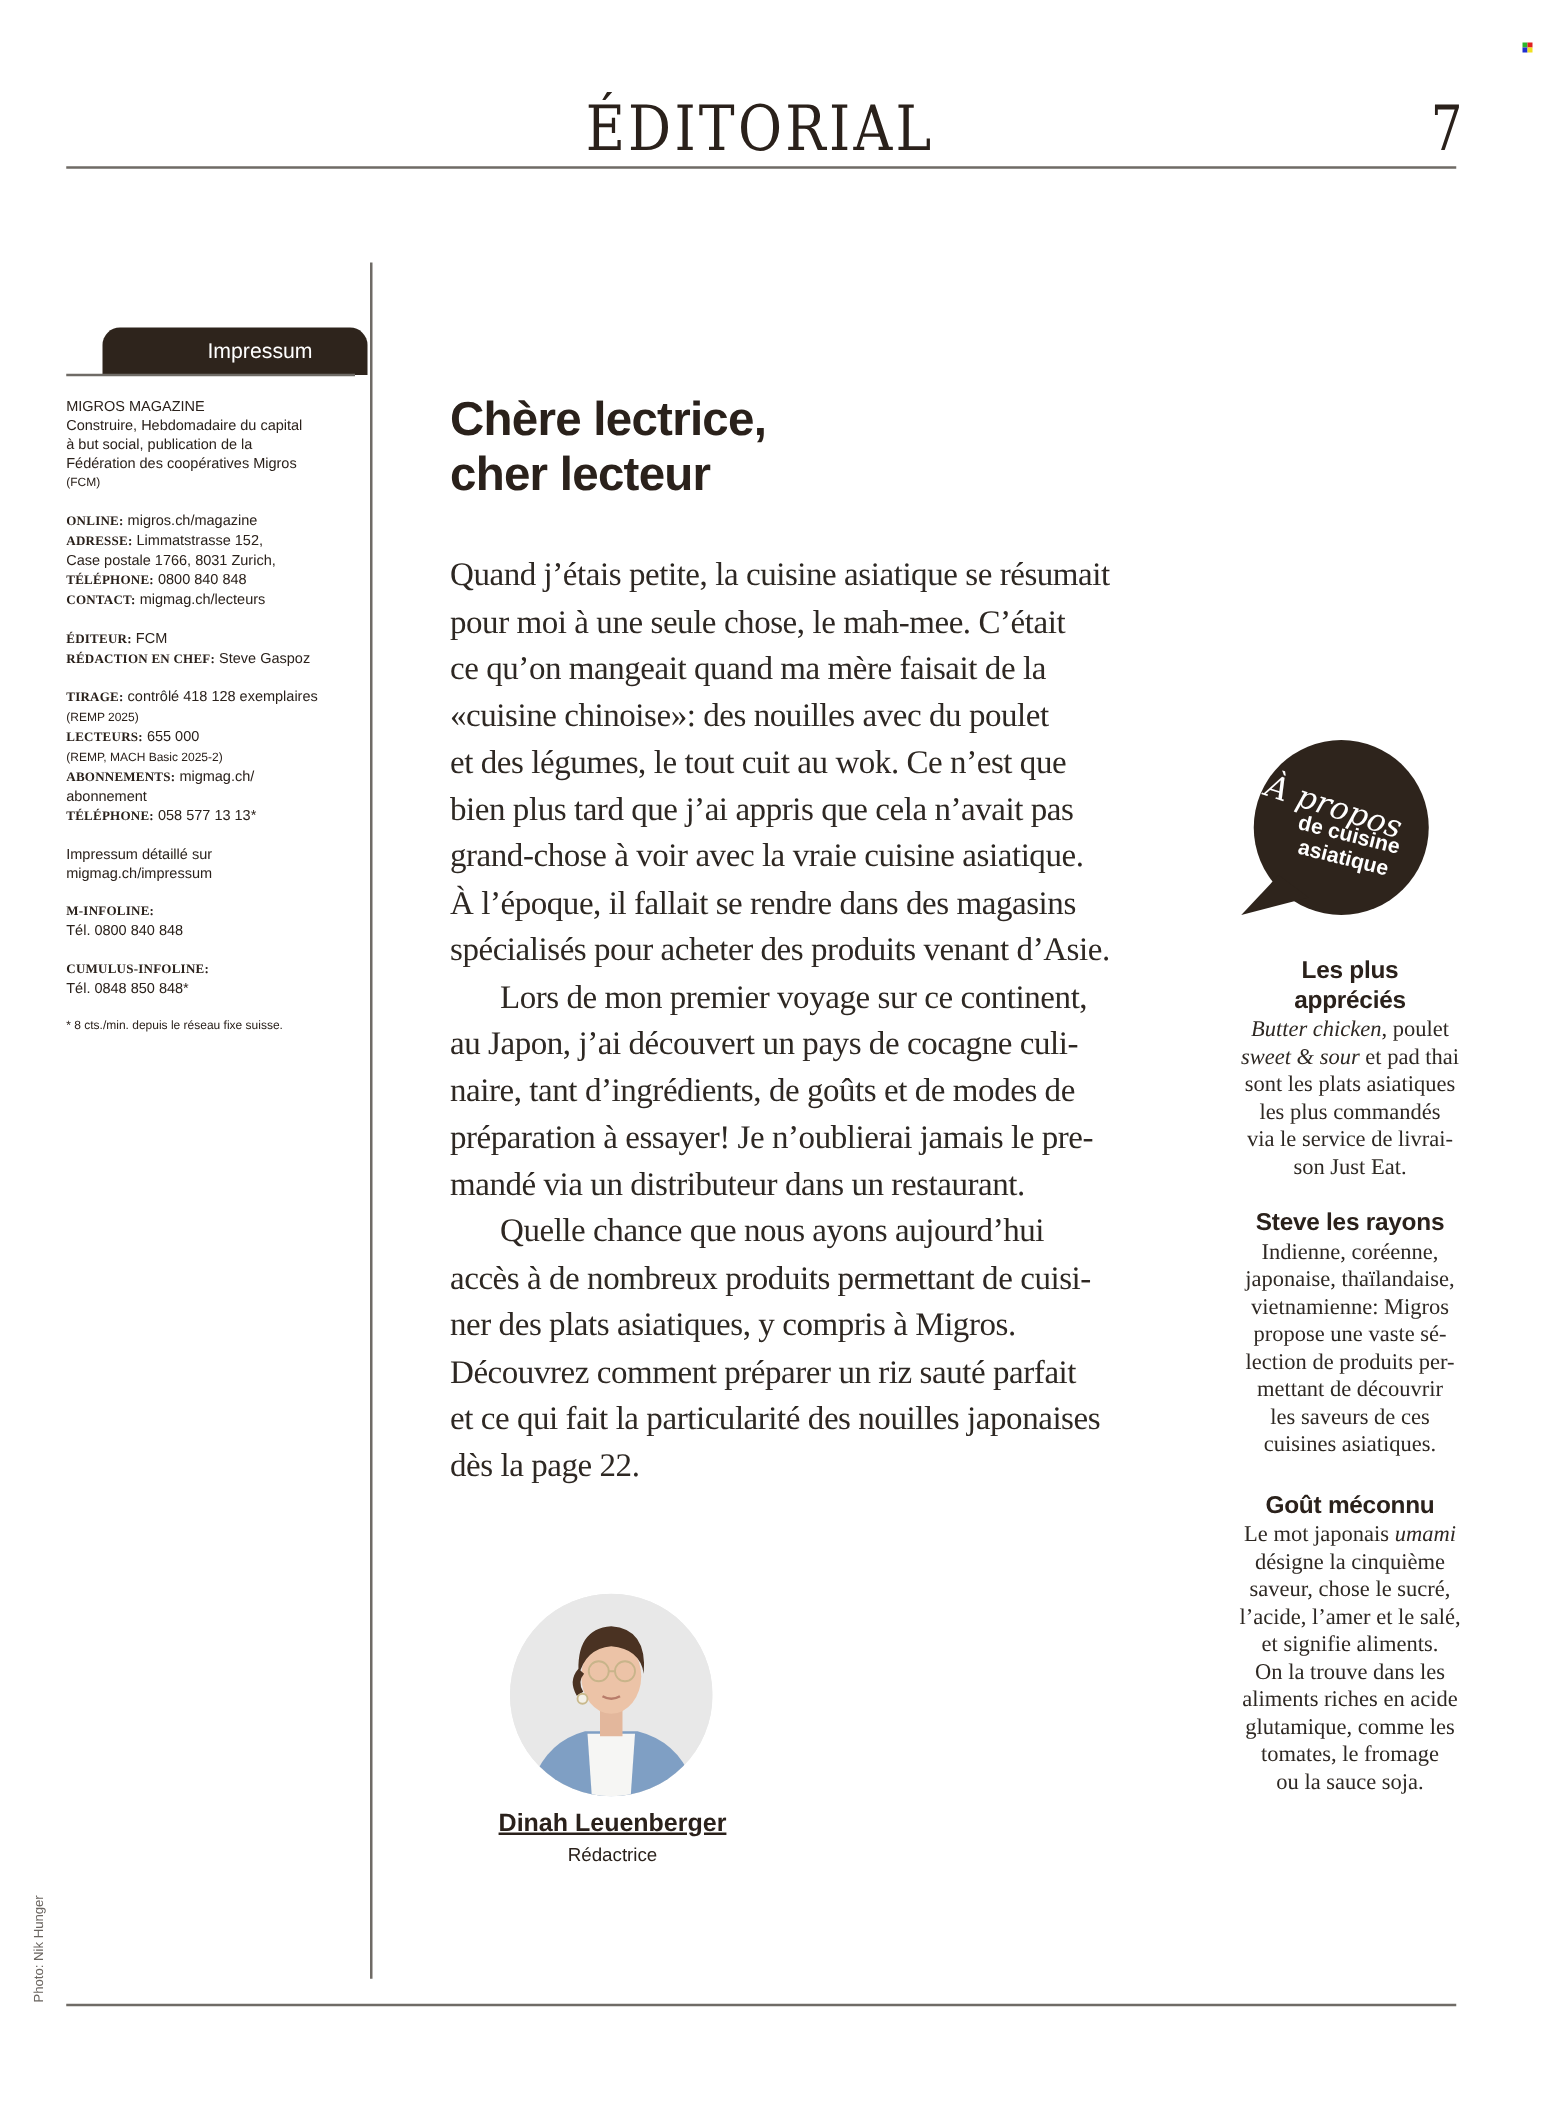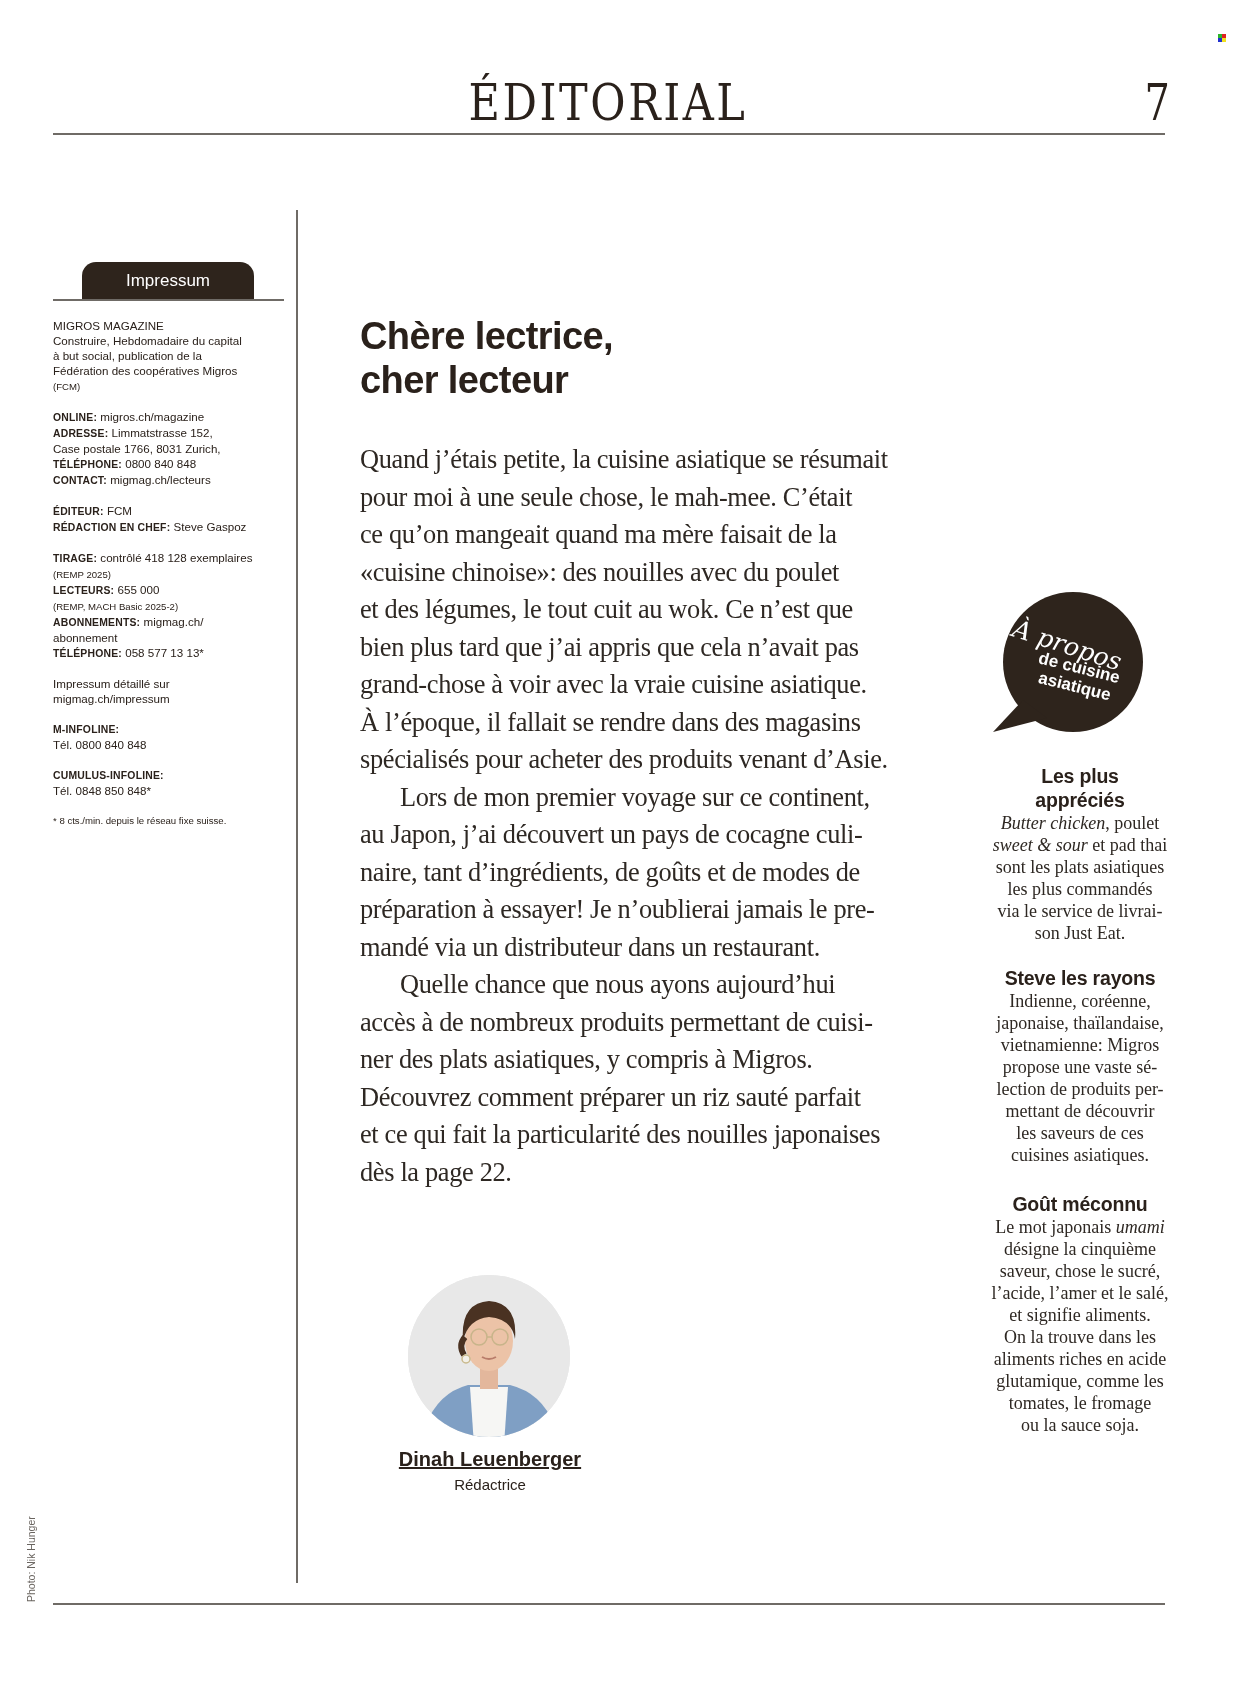--- a/index.html
+++ b/index.html
@@ -32,29 +32,29 @@
   .photo-credit {
     left: 25px; top: 1602px; transform: rotate(-90deg); transform-origin: left top;
     font-family: "Liberation Sans", sans-serif; font-size: 10.5px; color: #6a6560; white-space: nowrap;
   }
 
   
   .imp-tab {
     left: 82px; top: 262px; width: 172px; height: 38px;
     background: #2e241c; border-radius: 14px 14px 0 0;
     color: #ffffff; font-family: "Liberation Sans", sans-serif; font-size: 17px;
-    display: flex; align-items: center; justify-content: center;
+    display: flex; align-items: center; justify-content: center; padding-left: 40px;
   }
   .imp-rule { left: 53px; top: 299px; width: 231px; height: 2px; background: #6f6b66; }
   .imp {
     left: 53px; top: 318px; width: 240px;
     font-family: "Liberation Sans", sans-serif; font-size: 11.6px; line-height: 15px; color: #2a211b;
   }
   .imp p { margin: 0 0 15px 0; }
-  .imp .lbl { font-weight: bold; font-size: 10.4px; letter-spacing: 0.2px; }
+  .imp .lbl { font-weight: bold; font-size: 10.4px; letter-spacing: 0.2px; font-family: Liberation Serif, serif; }
   .imp .small { font-size: 9.6px; }
   .imp .tiny { font-size: 9.6px; }
 
   
   .headline {
     left: 360px; top: 314px; width: 560px;
     font-family: "Liberation Sans", sans-serif; font-weight: bold;
     font-size: 38px; line-height: 44px; letter-spacing: -0.6px; color: #2a211b;
   }
   .body {

